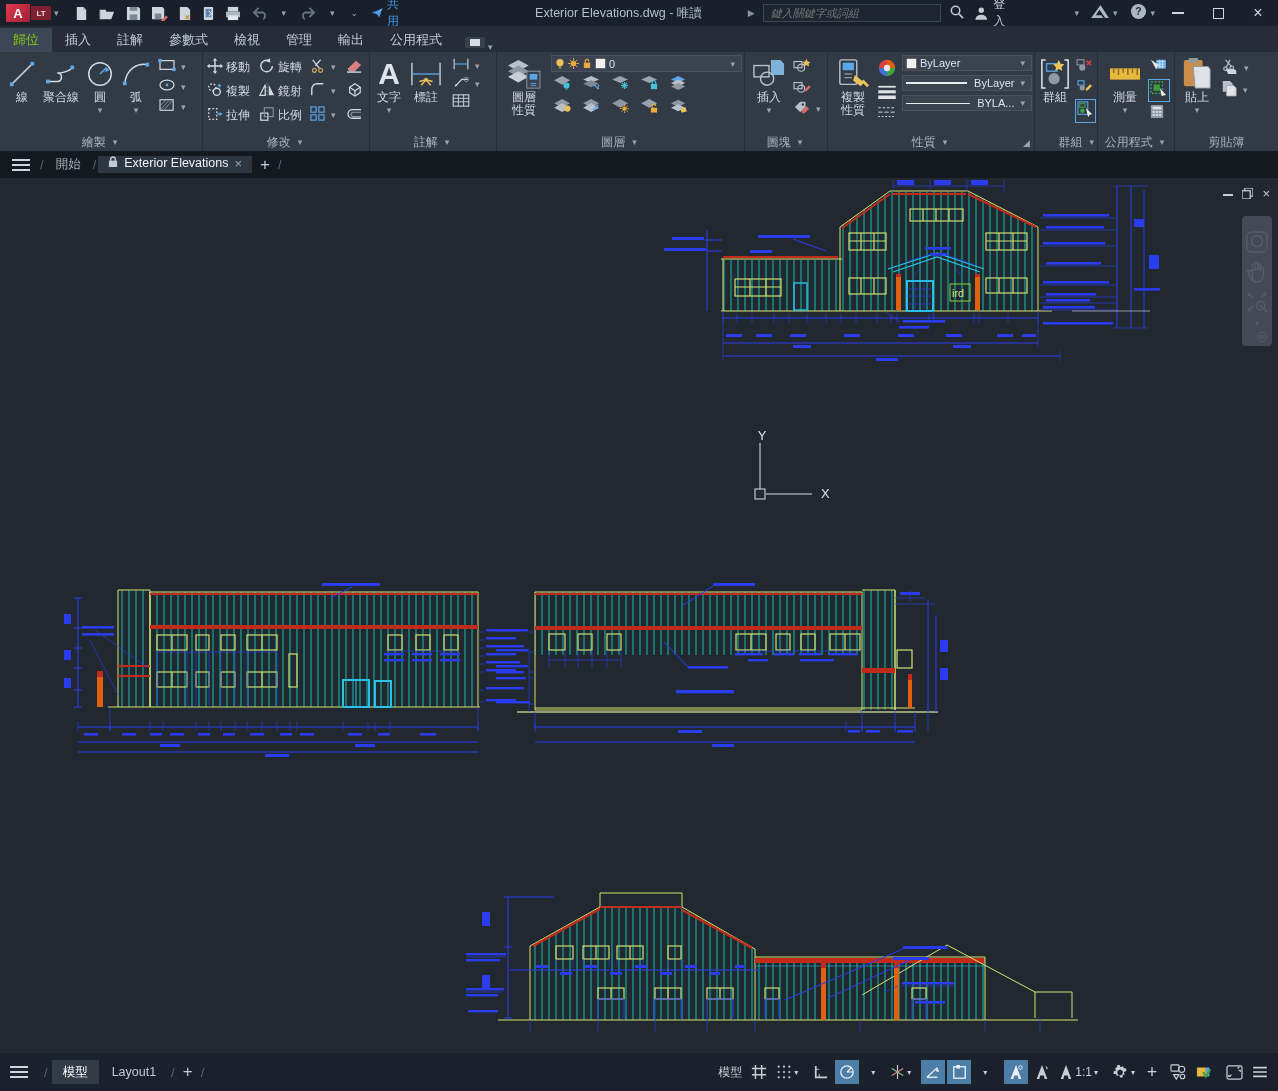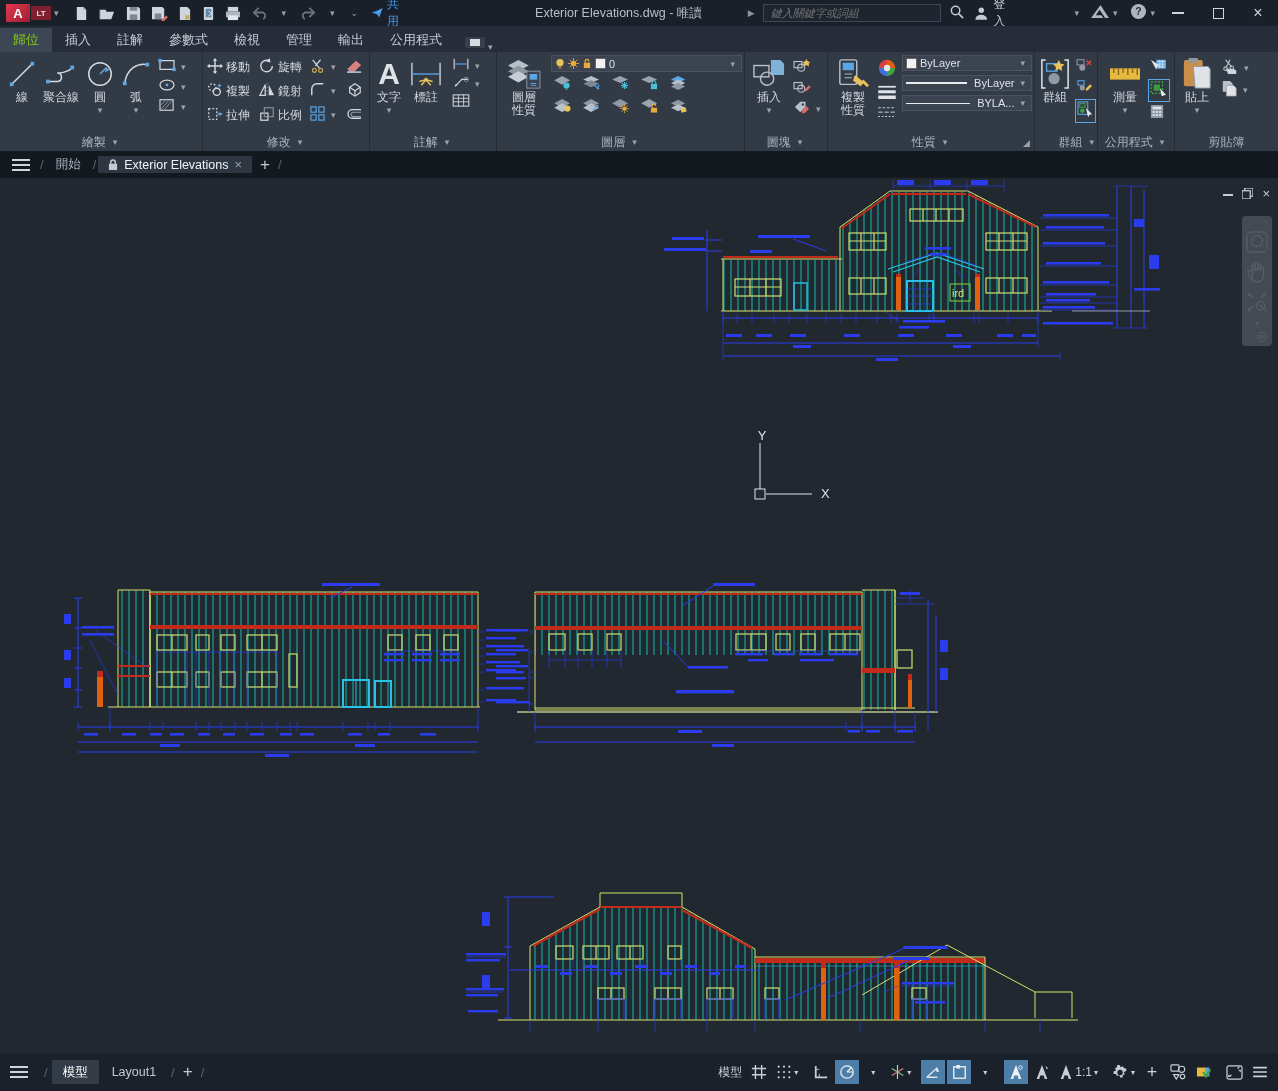--- a/index.html
+++ b/index.html
@@ -39,21 +39,21 @@
   .combo{background:#3b4250;border:1px solid #49525f;display:flex;align-items:center;color:#dfe3e8;font-size:11px;padding:0 3px;gap:3px;}
   .combo .sp{flex:1;}
   .swatch{width:11px;height:11px;background:#f2f2f2;border:1px solid #666;}
   .lwline{flex:1;height:2px;background:#e8ebee;margin-right:4px;}
   .dlauncher{position:absolute;right:4px;bottom:3px;color:#9aa2ad;font-size:9px;}
   .blueborder{outline:1px solid #5aa7e8;}
   
   #filetabs{position:absolute;left:0;top:151px;width:1278px;height:27px;background:#141920;display:flex;align-items:center;color:#9aa2ad;}
   .ft-burger{width:34px;display:flex;flex-direction:column;gap:3px;align-items:center;margin-left:4px;}
   .ft-burger i{display:block;width:18px;height:2px;background:#cfd5dc;}
-  .ftab{height:17px;display:flex;align-items:center;padding:0 10px;font-size:12.5px;gap:6px;}
+  .ftab{height:17px;display:flex;align-items:flex-start;padding:0 10px;font-size:12.5px;gap:6px;}
   .ftab.start{color:#aab2bd;}
   .ftab.active{background:#2e3641;color:#f0f2f5;}
   .slash{color:#5b London6470;color:#5b6470;margin:0 2px;font-size:13px;}
   .ft-plus{color:#c3cad2;font-size:17px;margin-left:8px;}
   
   #canvas{position:absolute;left:0;top:178px;width:1278px;height:854px;background:#212830;}
   #canvas svg.draw{position:absolute;left:0;top:0;}
   .docbtns{position:absolute;right:8px;top:10px;display:flex;gap:9px;color:#c8cdd4;font-size:12px;}
   
   #navbar{position:absolute;right:6px;top:38px;width:30px;height:130px;background:rgba(125,131,141,0.38);border-radius:4px;display:flex;flex-direction:column;align-items:center;color:#555b64;}

